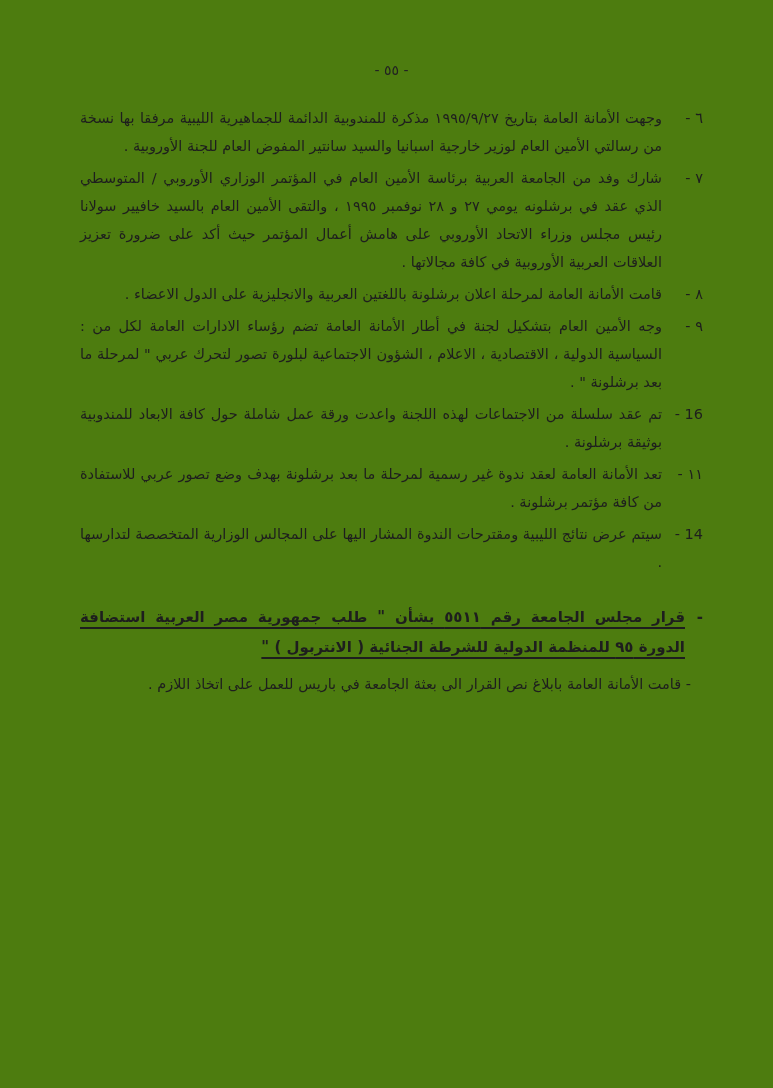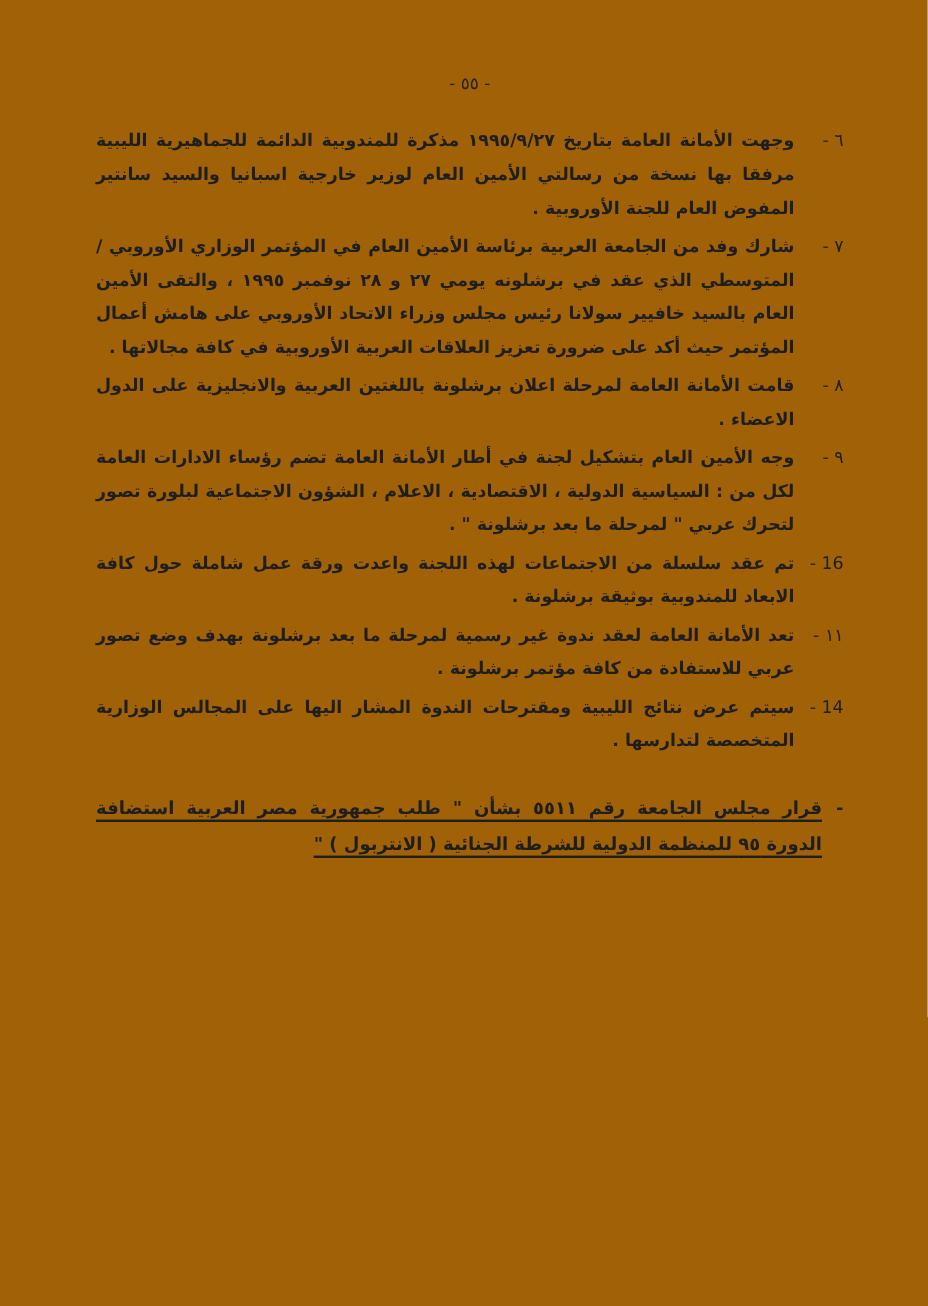--- a/index.html
+++ b/index.html
@@ -8,21 +8,21 @@
     width: 773px; height: 1088px;
     background: #ffffff;
     font-family: "DejaVu Sans", sans-serif;
     color: #1e1e1e;
   }
   .page {
     width: 773px; height: 1088px;
     padding: 62px 70px 40px 80px;
     direction: rtl;
     overflow: hidden;
-    background: #a16207;
+    background: #4d7c0f;
   }
   .page-number {
     text-align: center;
     font-size: 14px;
     letter-spacing: 1px;
     margin-bottom: 26px;
     color: #222;
   }
   .items { list-style: none; margin: 0; padding: 0; }
   .item {
@@ -30,21 +30,21 @@
     gap: 9px;
     font-size: 14.5px;
     line-height: 28px;
     text-align: justify;
     margin-bottom: 4px;
   }
   .item .marker {
     flex: 0 0 32px;
     white-space: nowrap;
   }
-  .item .text { flex: 1; font-weight: bold; }
+  .item .text { flex: 1; }
   .resolution { margin-top: 26px; }
   .res-row {
     display: flex;
     gap: 8px;
     font-size: 15px;
     font-weight: bold;
     line-height: 30px;
     text-align: justify;
   }
   .res-row .marker { flex: 0 0 10px; }
@@ -98,15 +98,16 @@
       <span class="marker">14 -</span>
       <span class="text">سيتم عرض نتائج الليبية ومقترحات الندوة المشار اليها على المجالس الوزارية المتخصصة لتدارسها .</span>
     </li>
   </ol>
 
   <div class="resolution">
     <div class="res-row">
       <span class="marker">-</span>
       <span class="res-heading">قرار مجلس الجامعة رقم ٥٥١١ بشأن " طلب جمهورية مصر العربية استضافة الدورة ٩٥ للمنظمة الدولية للشرطة الجنائية ( الانتربول ) "</span>
     </div>
+    <p class="res-body">- قامت الأمانة العامة بابلاغ نص القرار الى بعثة الجامعة في باريس للعمل على اتخاذ اللازم .</p>
   </div>
 
 </div>
 
 </body></html>

